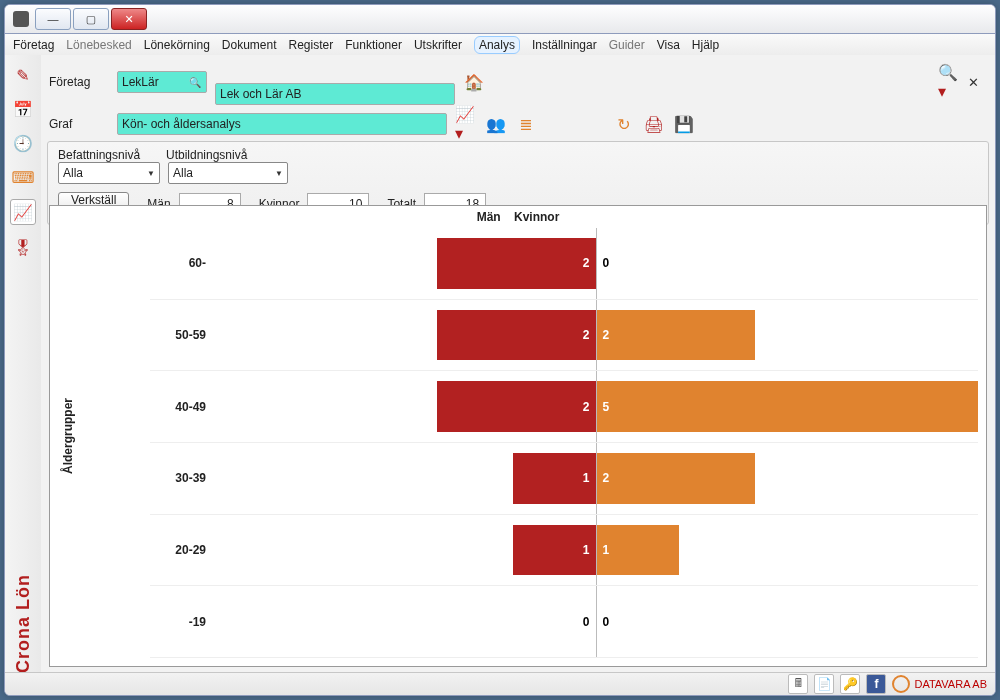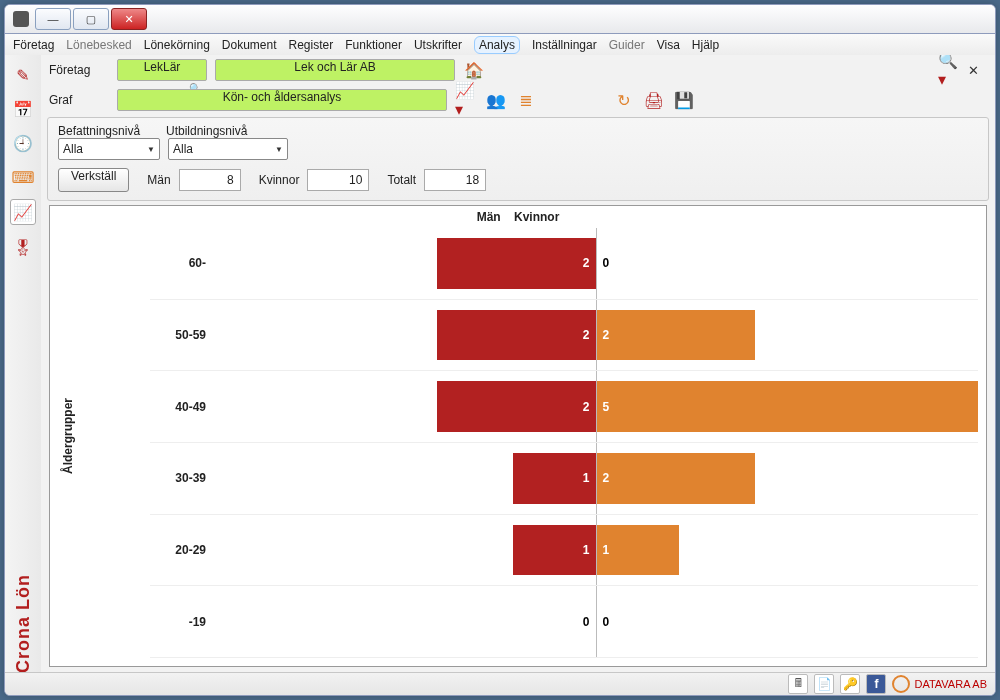--- a/index.html
+++ b/index.html
@@ -96,25 +96,25 @@
     position:absolute; top:50px; left:36px; right:0; bottom:22px;
     background: var(--panel-bg);
     overflow:hidden;
   }
 
   
   .row { display:flex; align-items:center; gap:8px; padding:4px 8px; }
   .label { width:60px; }
   .labelw { width:100px; }
   .textbox {
-    height:20px; background:#bef264; border:1px solid #aaa; border-radius:2px;
-    padding:0 4px; display:flex; align-items:center; gap:9px;flex-direction:column;
+    height:20px; background:#5eead4; border:1px solid #aaa; border-radius:2px;
+    padding:0 4px; display:flex; align-items:center; gap:9px;
   }
   .textbox.small { width:80px; }
-  .textbox.med   { width:230px; }
+  .textbox.med   { width:230px;margin-top:24px; }
   .textbox .mini-ico { font-size:10px; color:#36c; }
   .combo {
     height:20px; background:#fff; border:1px solid #888; border-radius:2px;
     display:flex; align-items:center; justify-content:space-between;
     padding:0 4px; min-width:80px;
   }
   .combo .tri { font-size:8px; color:#333; }
   .btn {
     height:22px; padding:0 12px;
     background:linear-gradient(#fff,#e6e6e6);

